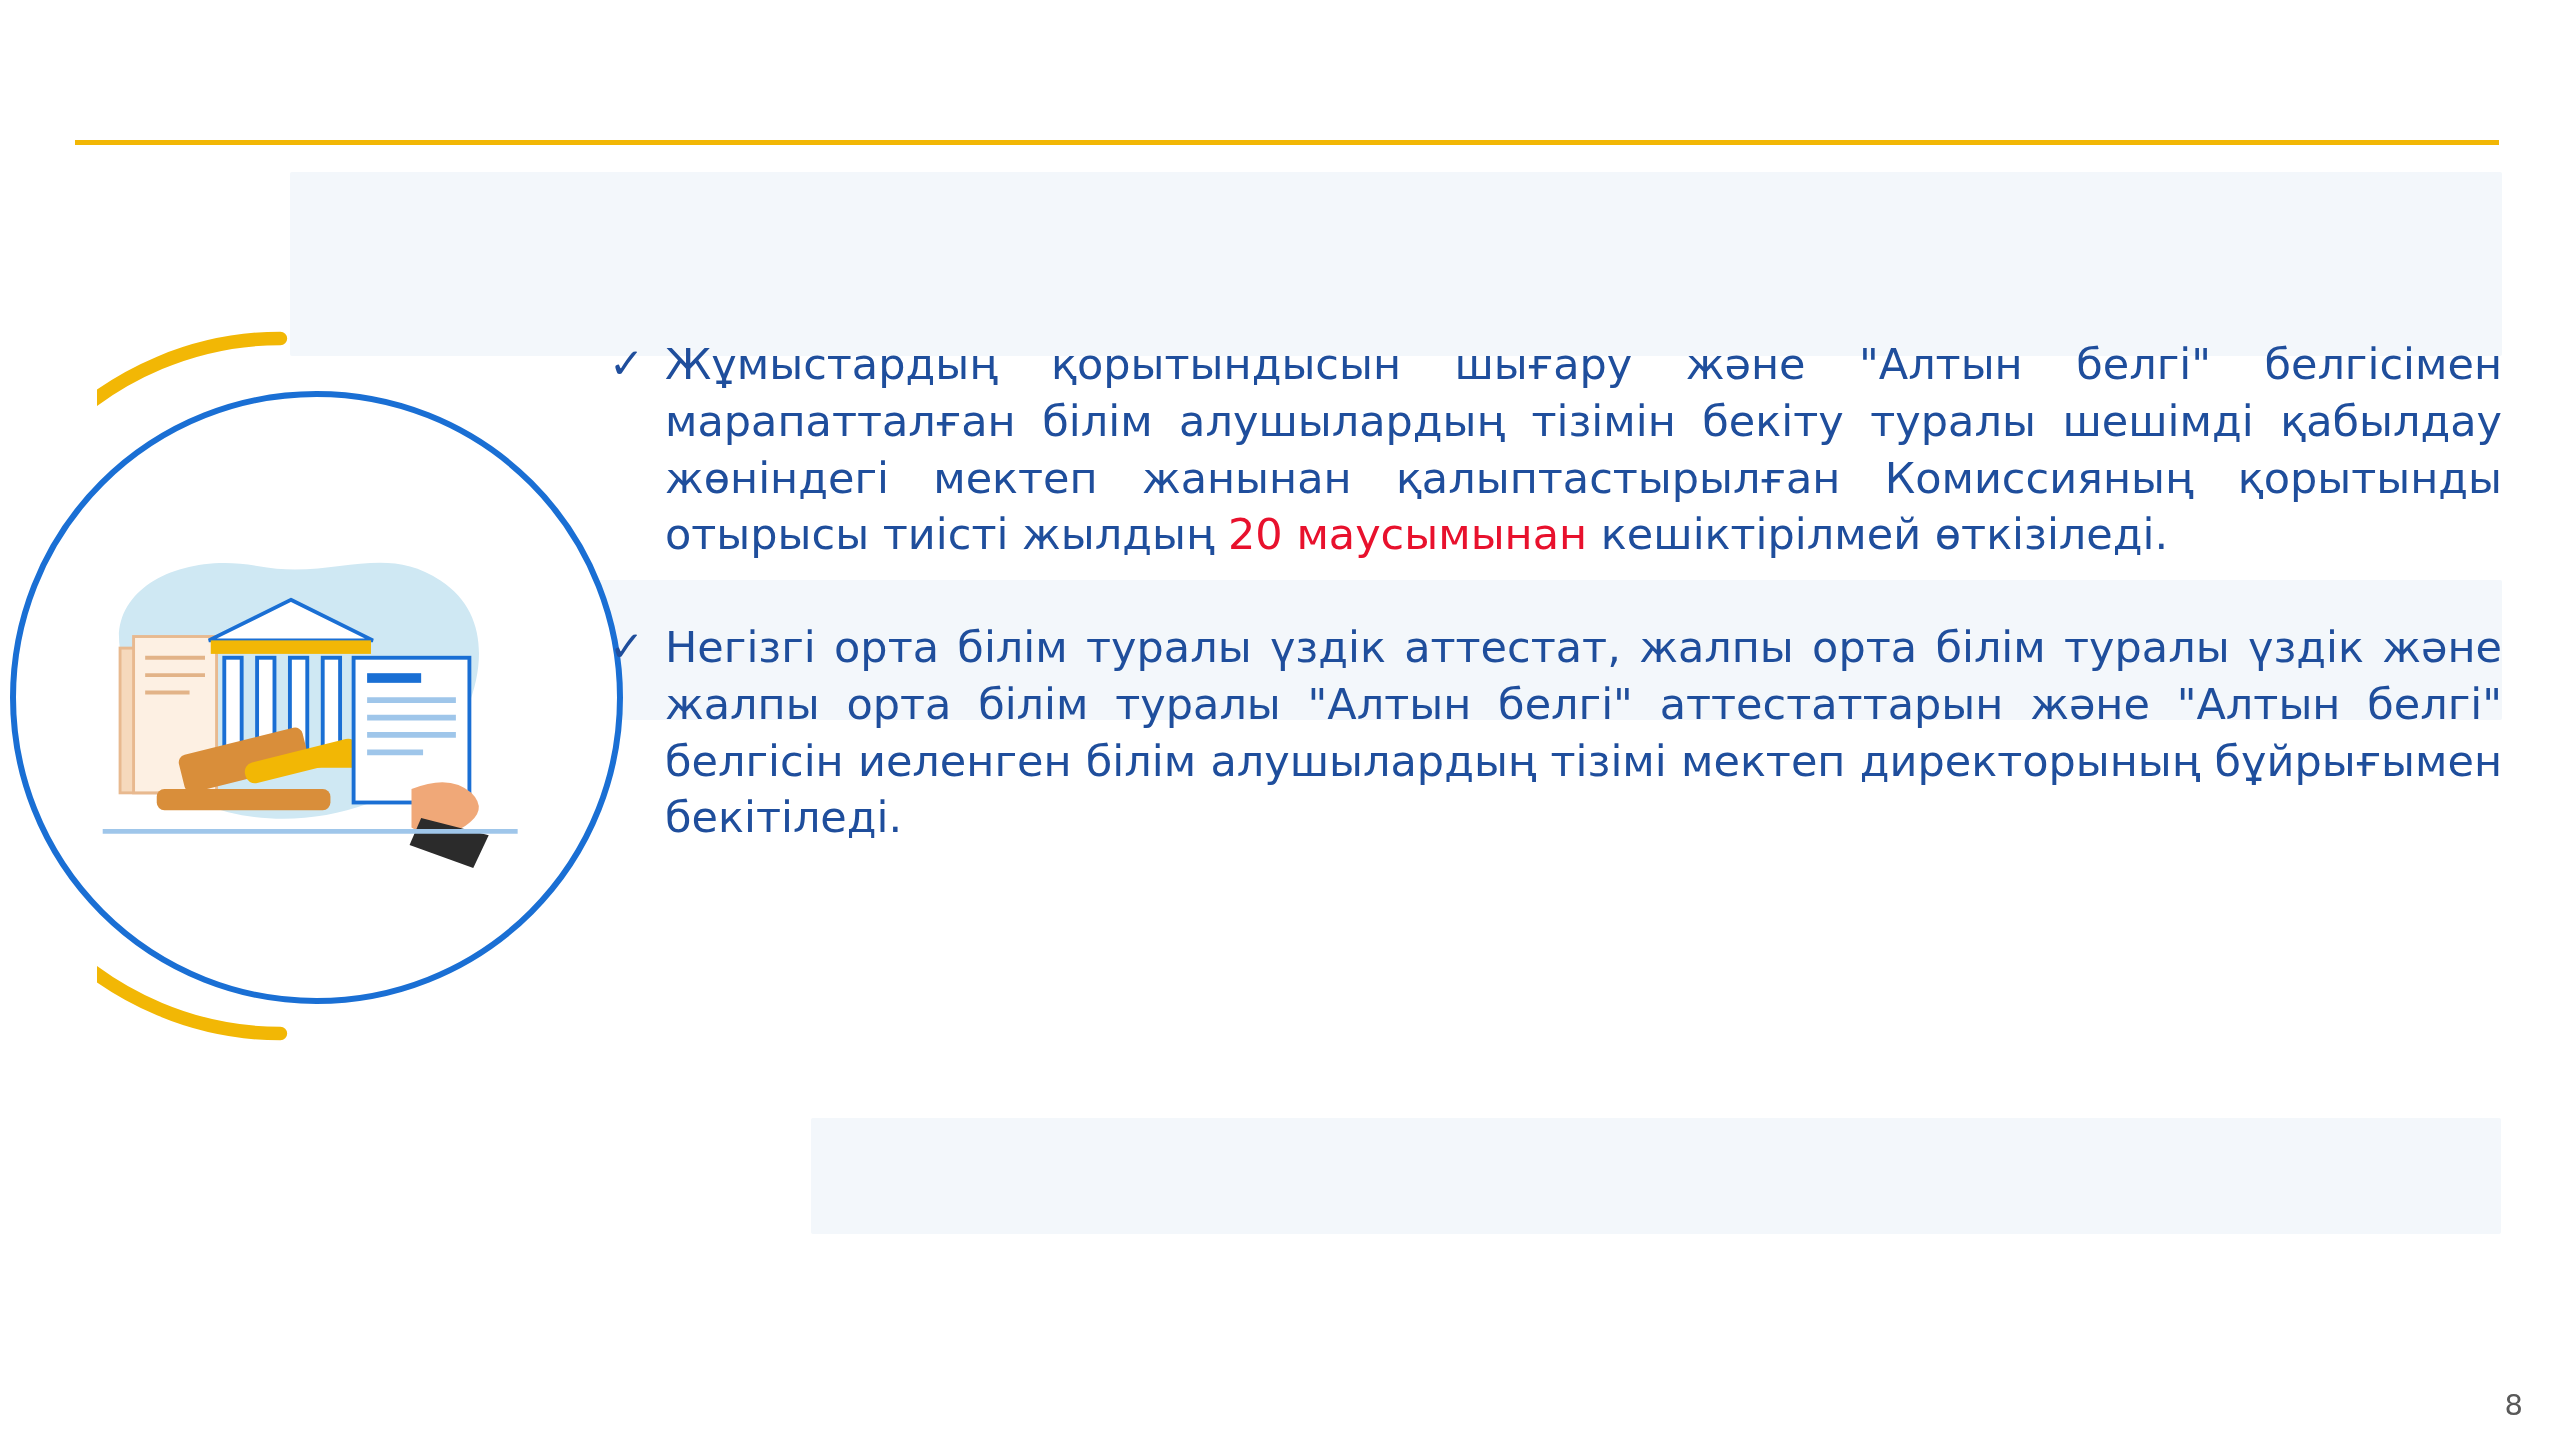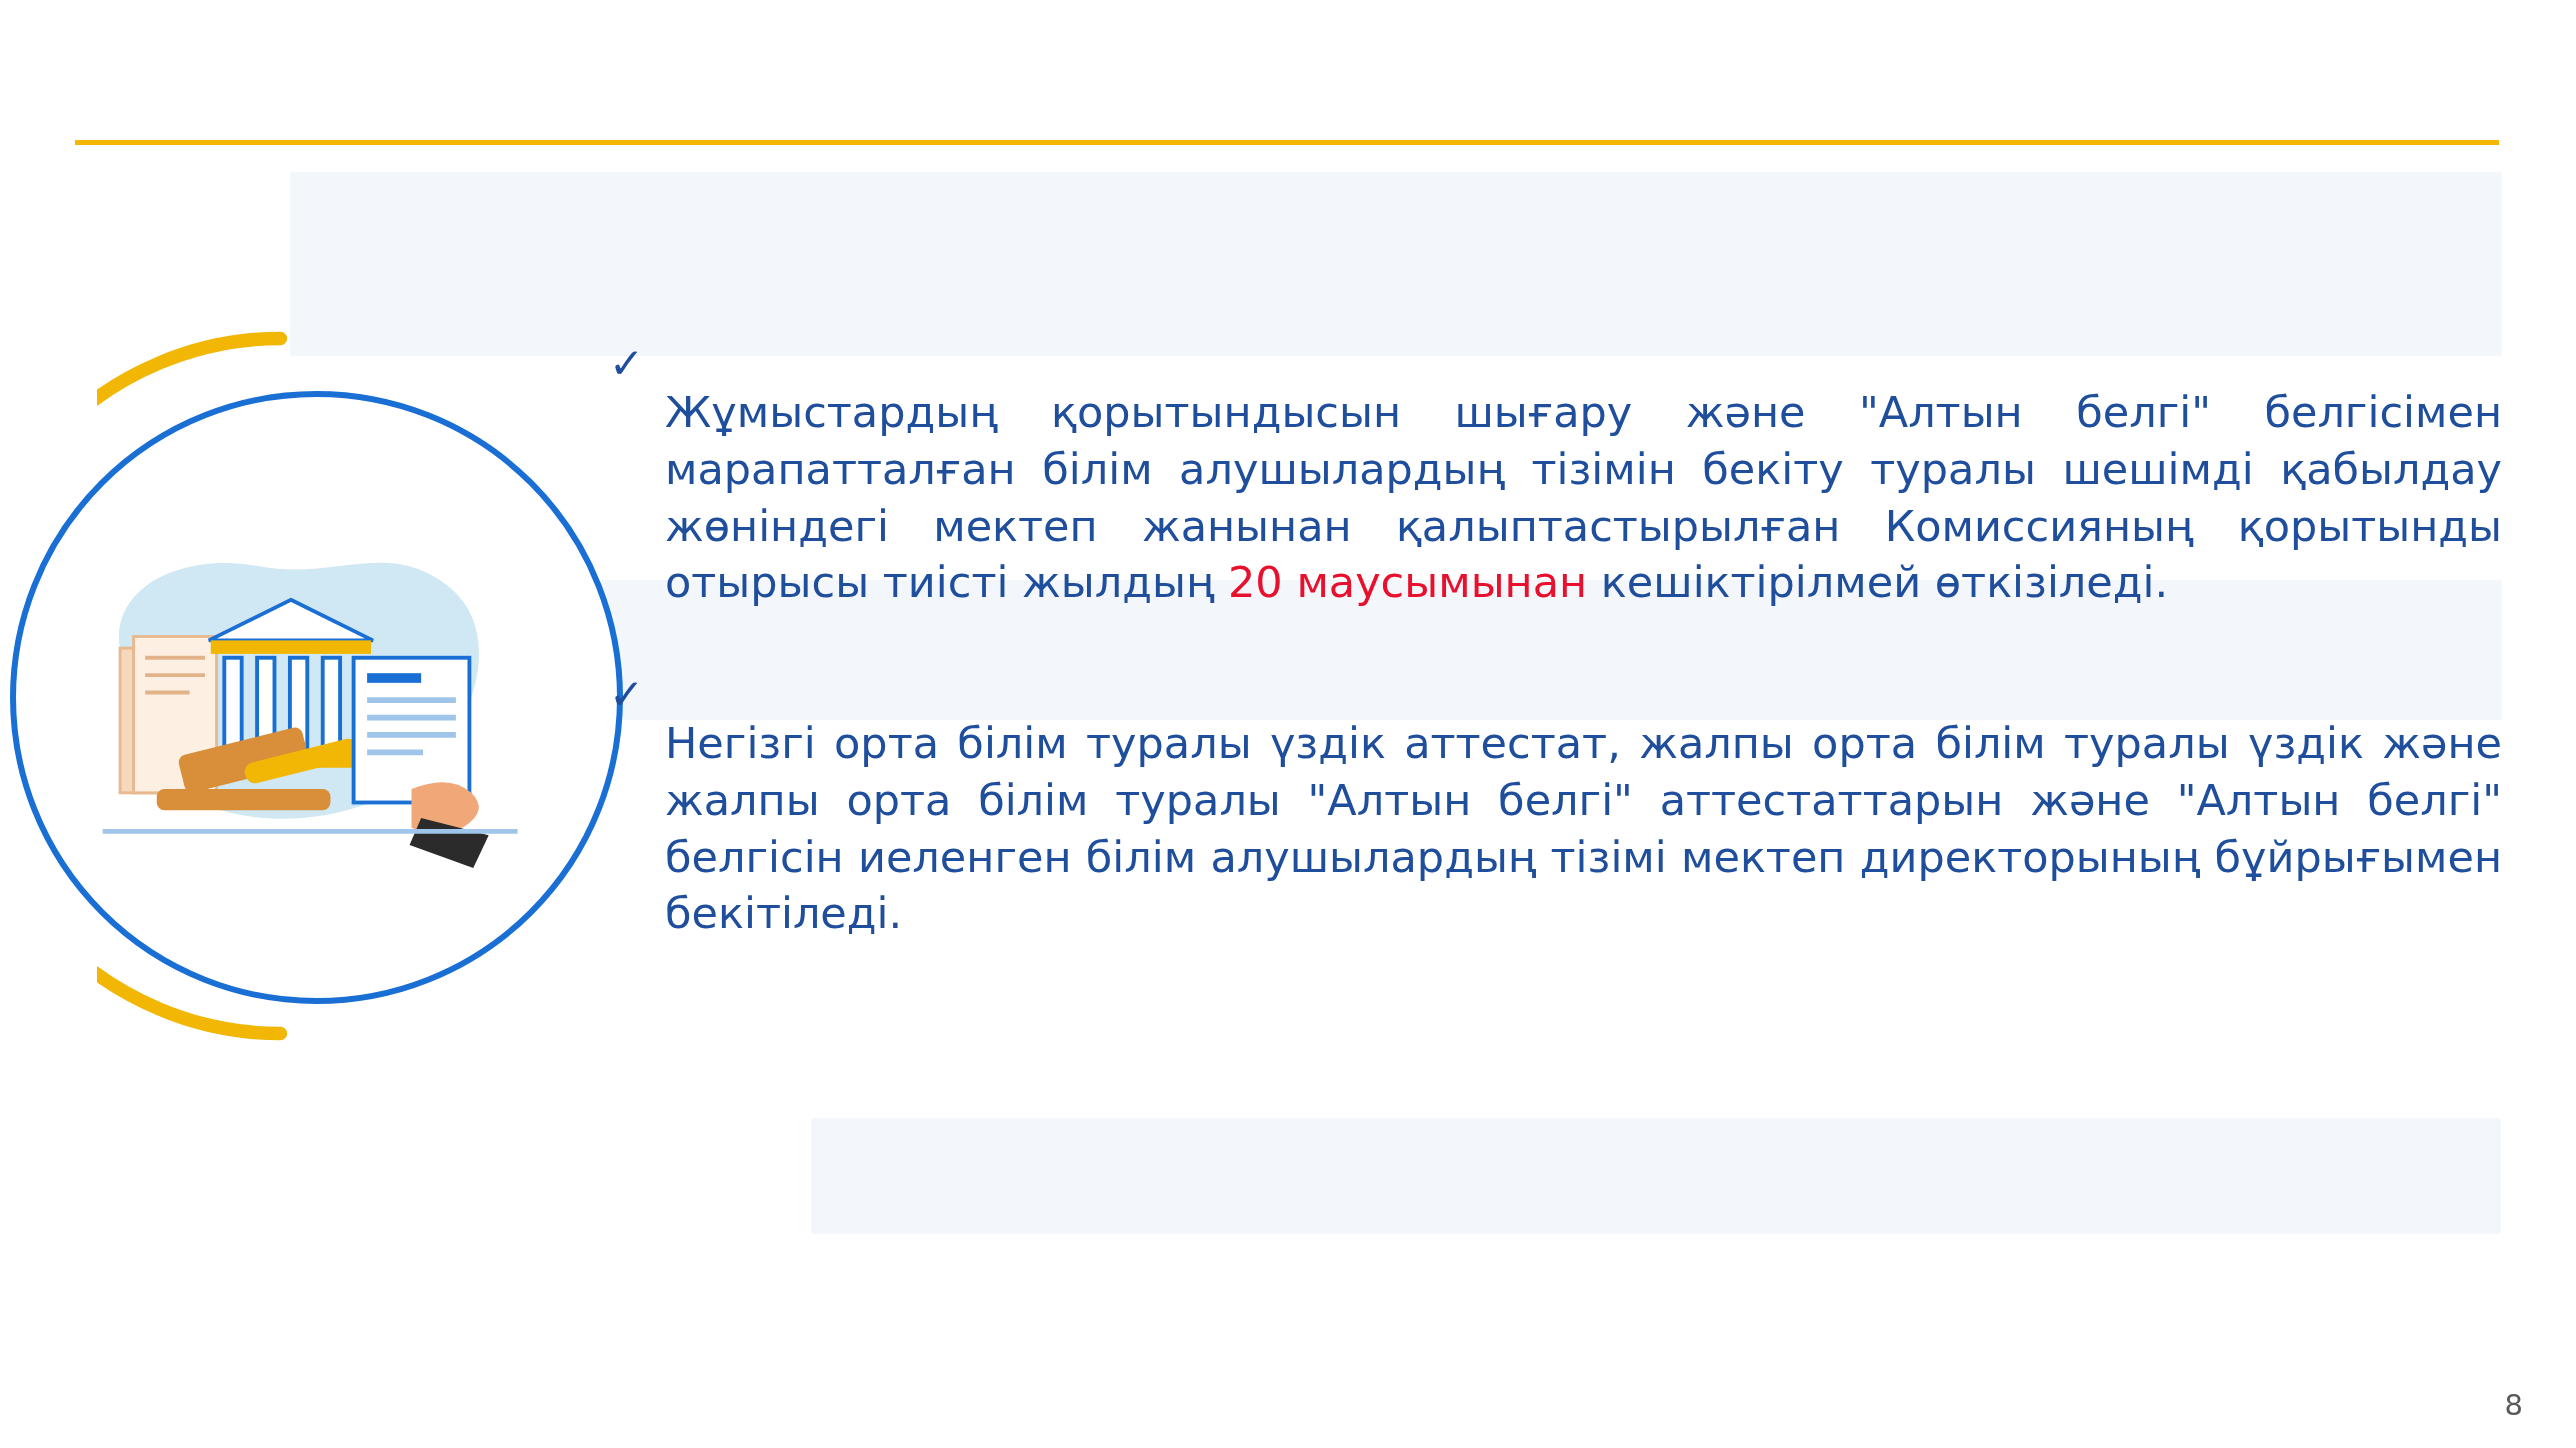--- a/index.html
+++ b/index.html
@@ -103,21 +103,20 @@
     font-weight: 700;
   }
   .bullet-text {
     flex: 1 1 auto;
     color: #1f4e9c;
     font-size: 43px;
     line-height: 1.32;
     text-align: justify;
     text-justify: inter-word;
     font-family: "DejaVu Sans", "Liberation Sans", sans-serif;
-    margin-top: 48px;
   }
   .bullet-text .hl {
     color: #e8112d;
   }
 
   
   .page-number {
     position: absolute;
     right: 53px;
     bottom: 27px;

